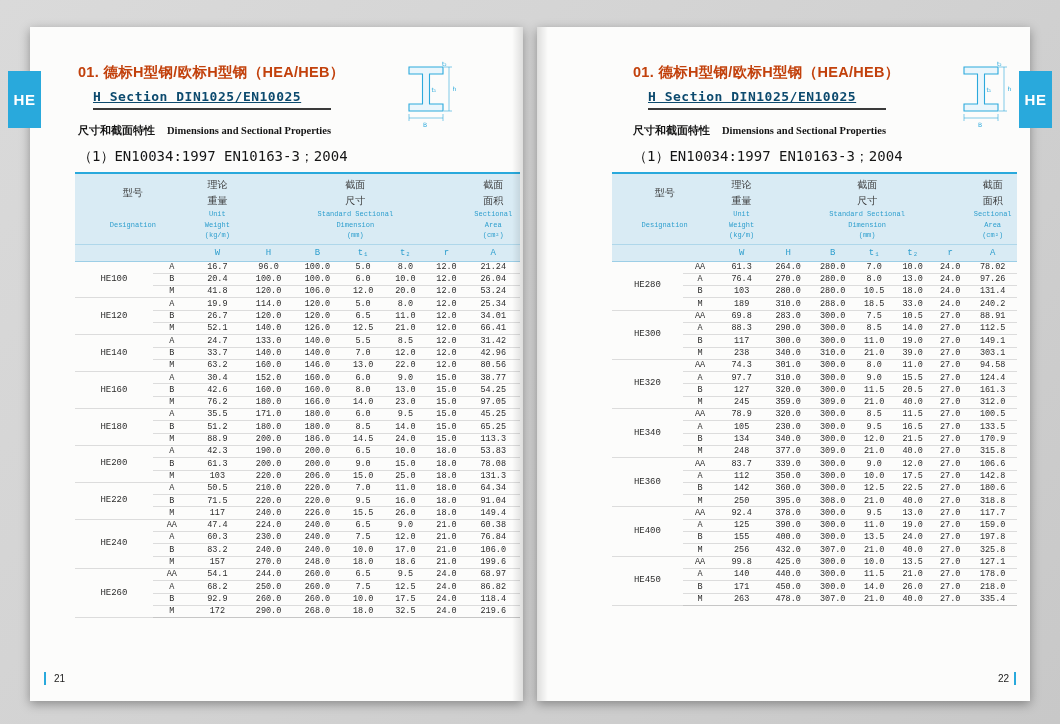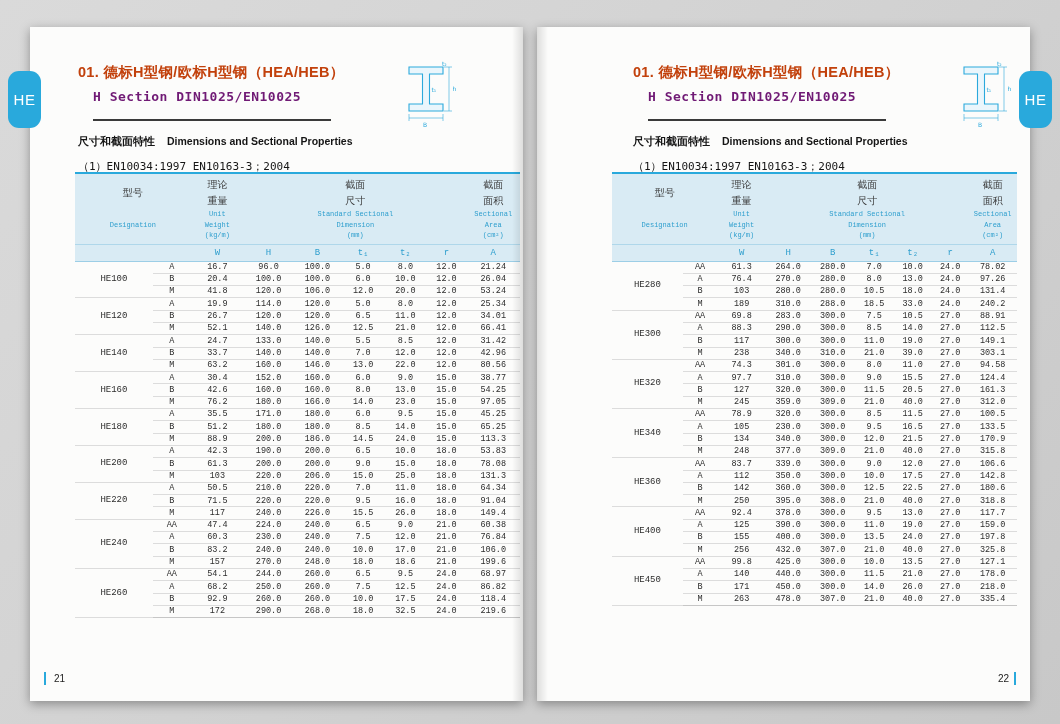--- a/index.html
+++ b/index.html
@@ -11,35 +11,35 @@
   .page { position:absolute; top:27px; width:493px; height:674px; background:#fcfcfb;
           box-shadow:0 3px 10px rgba(0,0,0,0.35); }
   .page-left  { left:30px; }
   .page-right { left:537px; }
   .page-left::after  { content:""; position:absolute; top:0; right:0; width:11px; height:100%;
                        background:linear-gradient(to left, rgba(0,0,0,0.12), rgba(0,0,0,0)); }
   .page-right::after { content:""; position:absolute; top:0; left:0; width:11px; height:100%;
                        background:linear-gradient(to right, rgba(0,0,0,0.12), rgba(0,0,0,0)); }
 
   .tab { position:absolute; width:33px; height:57px; background:#29A9DC; color:#fff;
-         font-size:15px; font-weight:normal; letter-spacing:0.5px;
-         display:flex; align-items:center; justify-content:center;border-radius:11px; }
+         font-size:15px; font-weight:bold; letter-spacing:0.5px;
+         display:flex; align-items:center; justify-content:center; }
   .tab-left  { left:8px;   top:71px; }
   .tab-right { left:1019px; top:71px; }
 
   .ph { position:absolute; top:36px; }
   .page-left  .ph { left:48px; }
   .page-right .ph { left:96px; }
   .title-cn { font-size:14.5px; font-weight:bold; color:#c2410c; letter-spacing:0.3px; }
   .title-en { display:inline-block; margin:7px 0 0 15px; font-family:"DejaVu Sans Mono","Liberation Mono",monospace;
-              font-size:13px; font-weight:bold; color:#701a75; letter-spacing:0.5px;
-              border-bottom:2px solid #3a3a3a; padding-bottom:15px; min-width:238px; }
+              font-size:13px; font-weight:bold; color:#0c4a6e; letter-spacing:0.5px;
+              border-bottom:2px solid #3a3a3a; padding-bottom:4px; min-width:238px;text-decoration:underline; }
   .subtitle { margin-top:13px; font-size:11px; font-weight:bold; color:#151515; }
-  .subtitle .sub-en { margin-left:12px; font-family:Liberation Sans, sans-serif; font-size:10.5px;margin-top:39px; }
-  .note { margin-top:10px; font-size:11px; color:#151515; font-family:"DejaVu Sans Mono","Liberation Mono",monospace; }
+  .subtitle .sub-en { margin-left:12px; font-family:Liberation Serif, serif; font-size:10.5px;margin-top:39px; }
+  .note { margin-top:10px; font-size:14px; color:#151515; font-family:"DejaVu Sans Mono","Liberation Mono",monospace; }
 
   .diagram { position:absolute; top:33px; }
   .page-left  .diagram { right:62px; }
   .page-right .diagram { right:14px; }
 
   .table-wrap { position:absolute; top:145px; }
   .page-left  .table-wrap { left:45px; width:445px; }
   .page-right .table-wrap { left:75px; width:405px; }
 
   table.spec { width:100%; border-collapse:collapse; table-layout:fixed;

